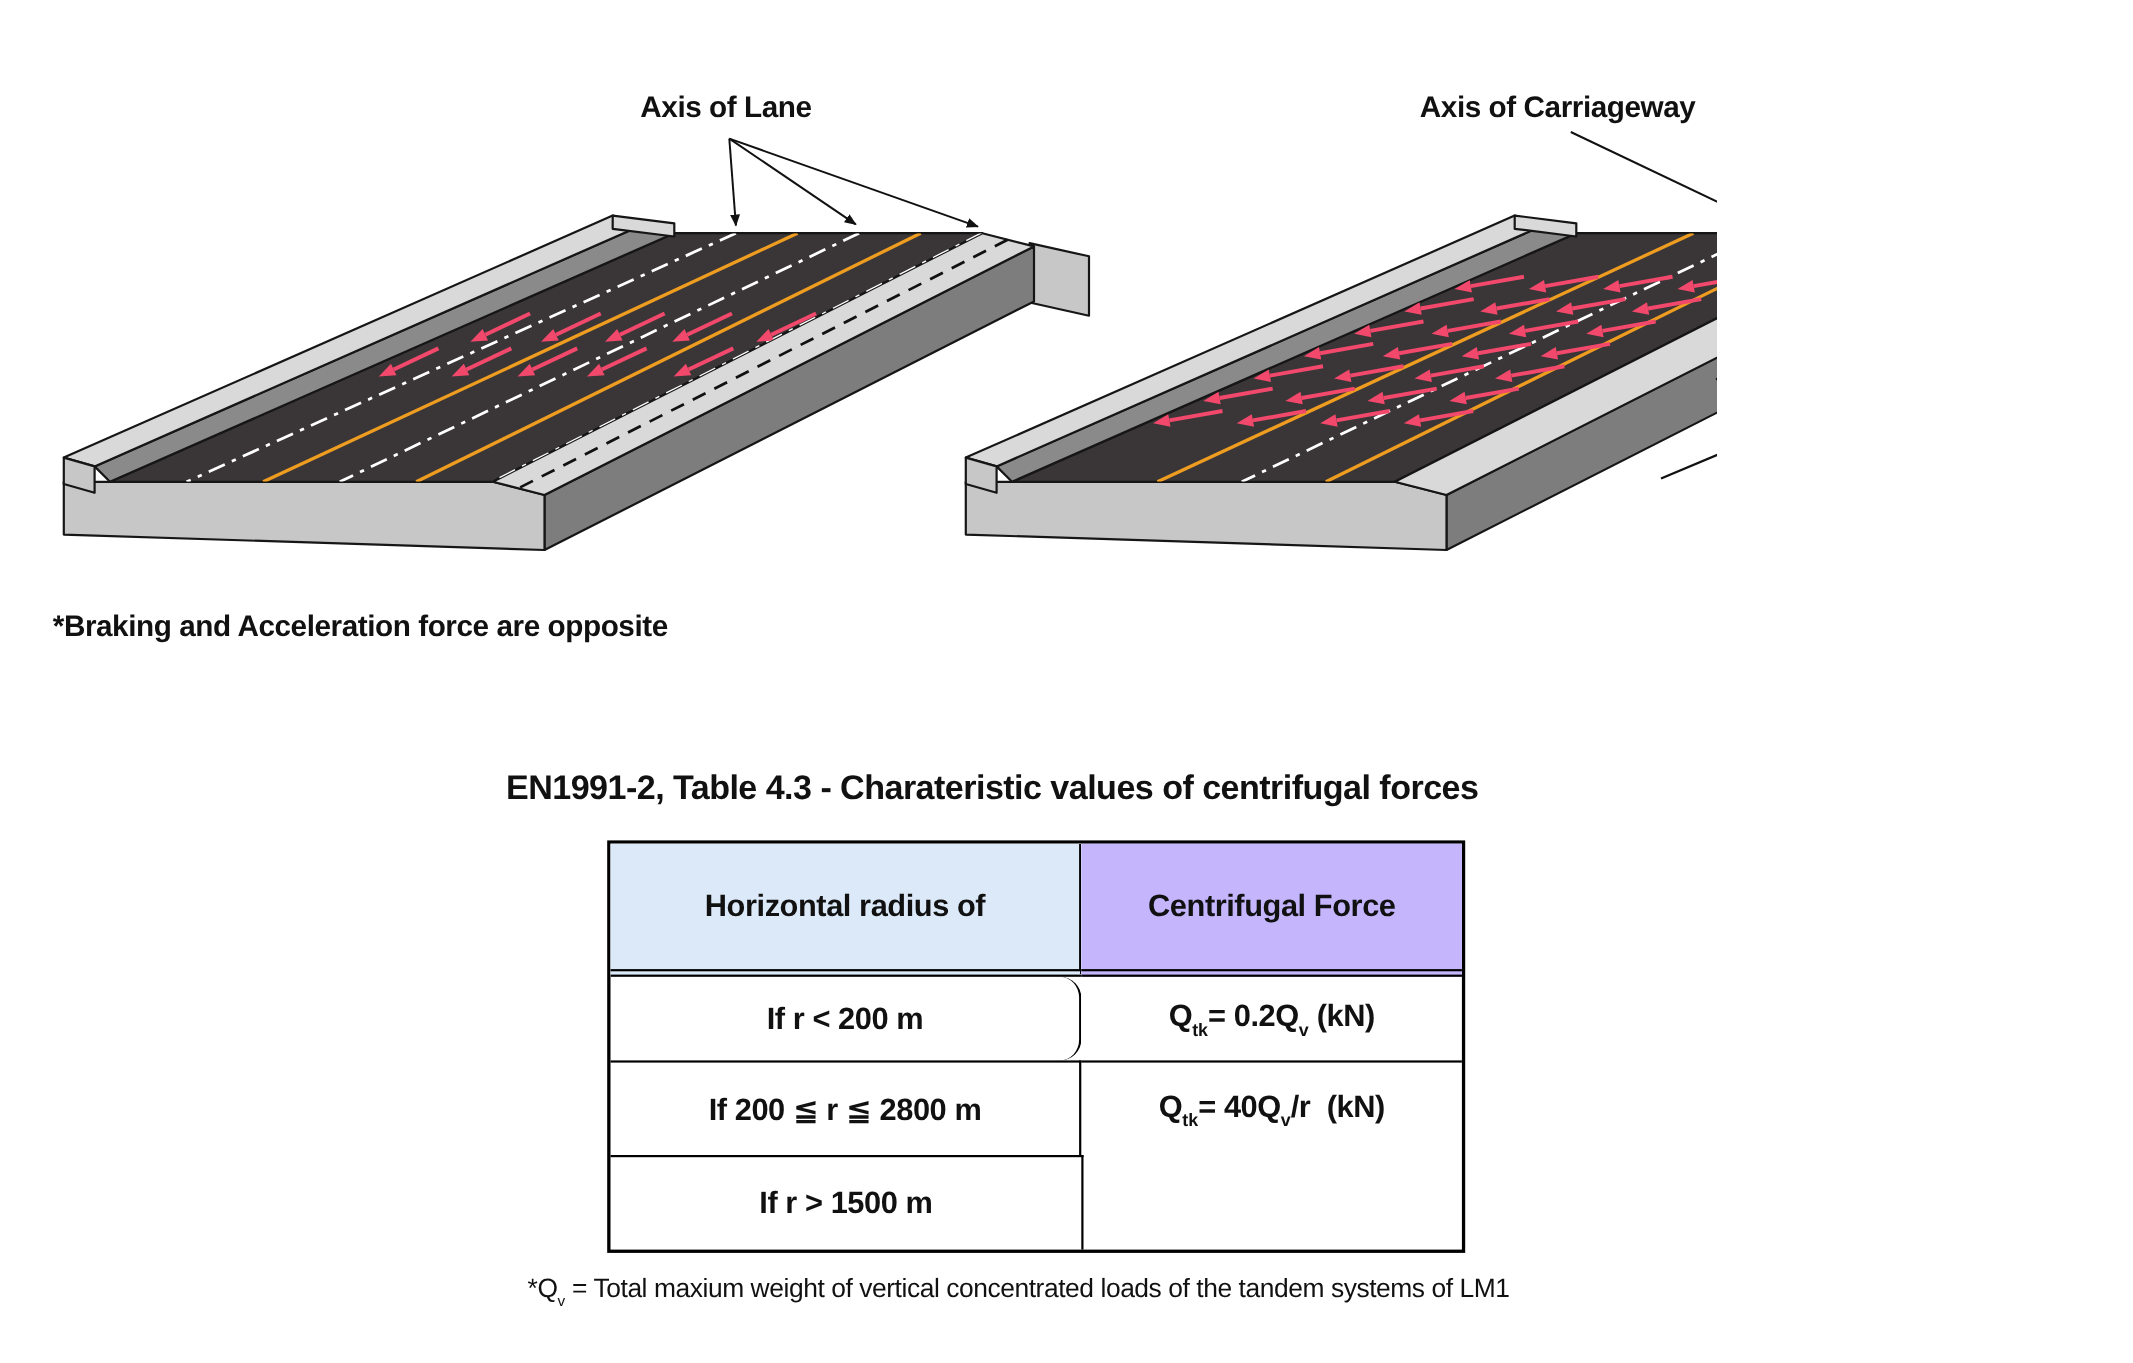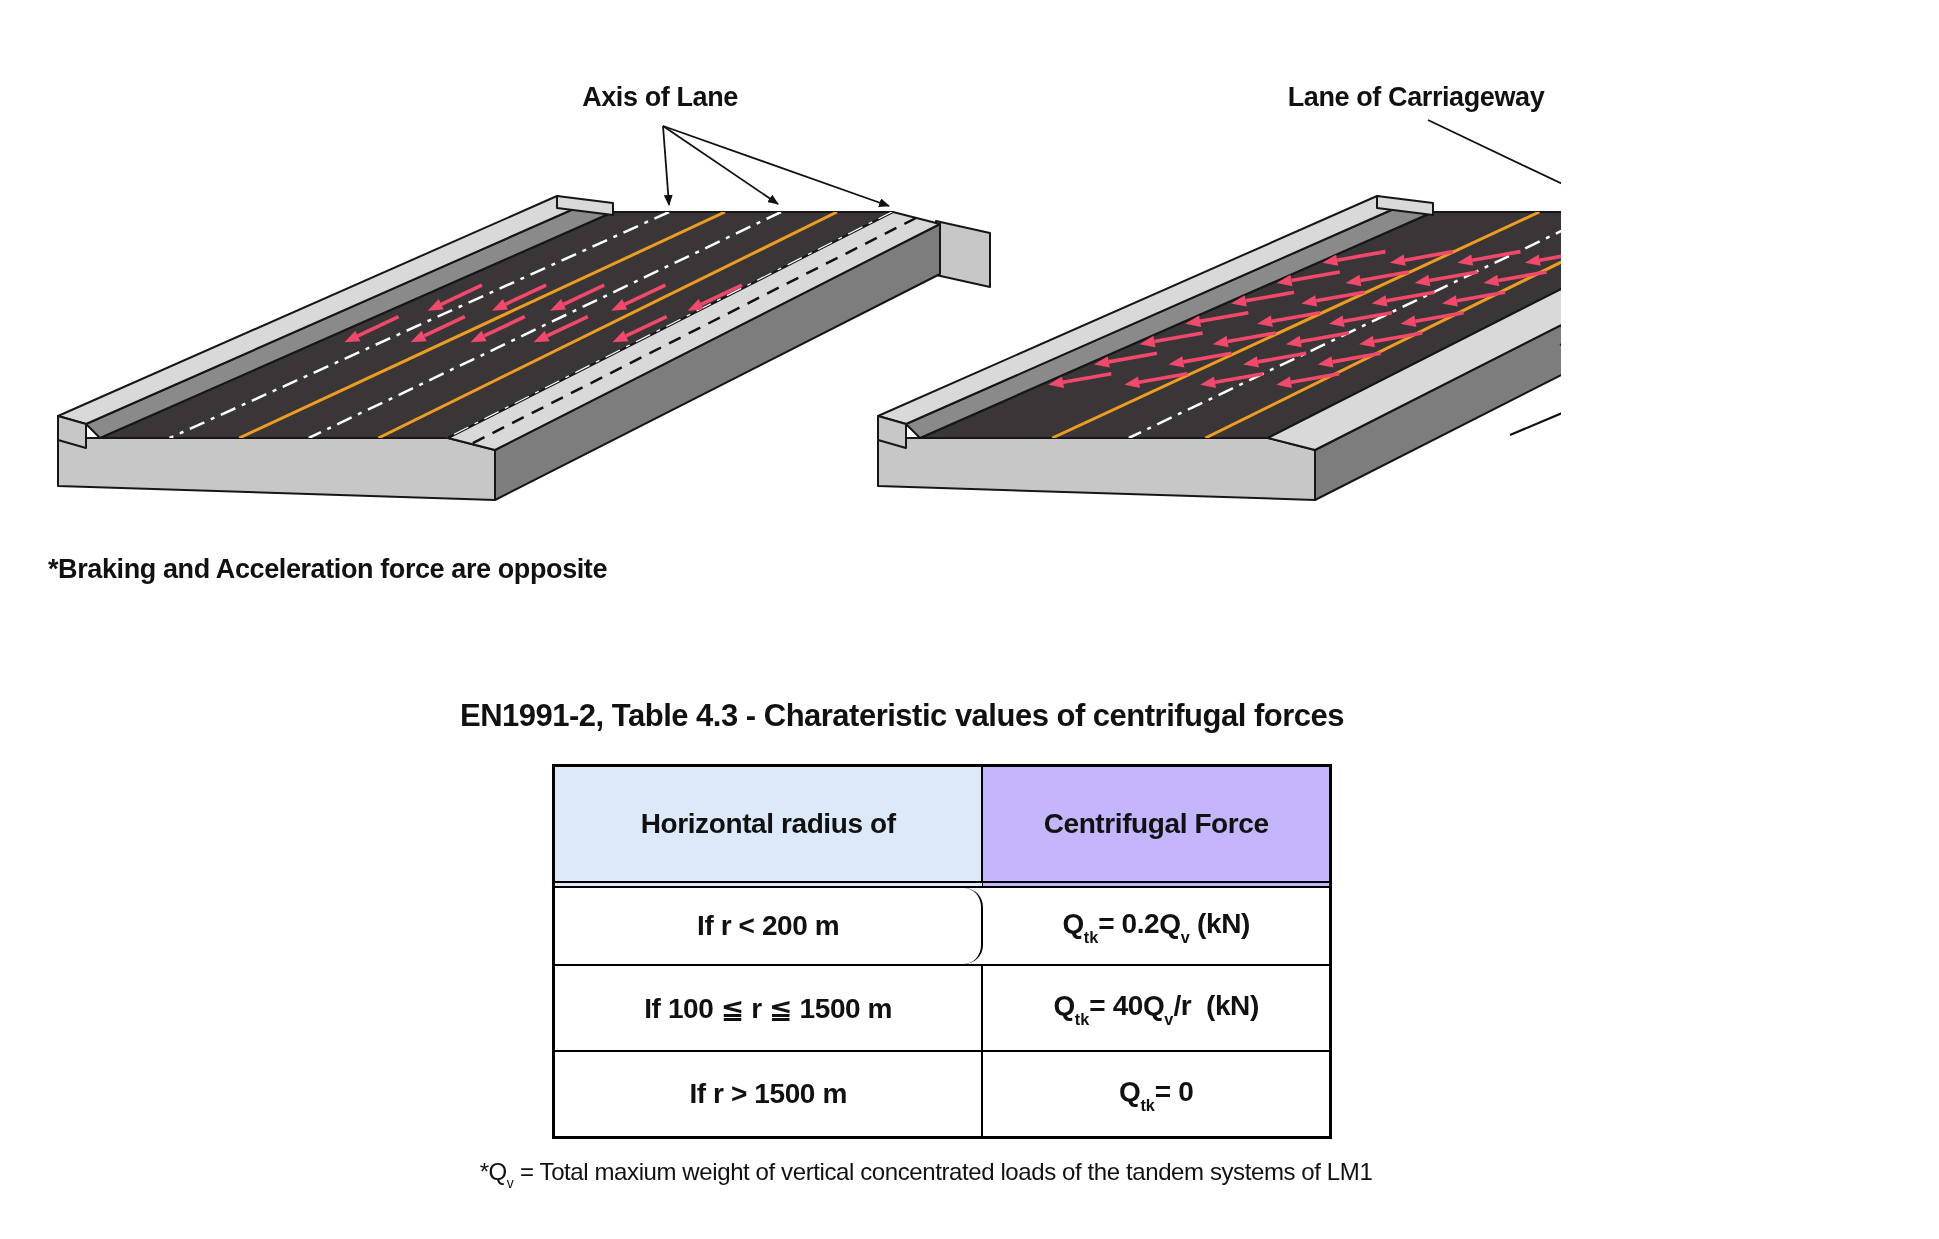--- a/index.html
+++ b/index.html
@@ -165,21 +165,21 @@
     <g stroke="#111" stroke-width="2.2">
       <line x1="1905" y1="200" x2="1560" y2="345"></line>
       <line x1="1690" y1="262" x2="1815" y2="262"></line>
       <line x1="1855" y1="290" x2="1510" y2="435"></line>
       <line x1="1640" y1="350" x2="1765" y2="350"></line>
     </g>
   </svg>
 
   <div class="lbl" style="left:530px;top:82px;width:260px;">Axis of Lane</div>
 
-  <div class="lbl" style="left:1286px;top:82px;width:260px;">Lane of Carriageway</div>
+  <div class="lbl" style="left:1286px;top:82px;width:260px;">Axis of Carriageway</div>
 
   <div class="loaded-length">Loaded Length</div>
 
   <div class="note">*Braking and Acceleration force are opposite</div>
 
   <div class="tbl-title">EN1991-2, Table 4.3 - Charateristic values of centrifugal forces</div>
 
   <div class="ctable">
     <div class="trow hrow">
       <div class="tcell c1" style="background:#dbe9f8;flex-direction:column;">
@@ -189,31 +189,28 @@
     </div>
 
     <div class="trow r1">
       <div class="tcell c1">If r &lt; 200 m</div>
       <div class="tcell c2">
         <span><span>Q</span><sub>tk</sub><span>= 0.2Q</span><sub>v</sub><span> (kN)</span></span>
       </div>
     </div>
 
     <div class="trow r2">
-      <div class="tcell c1">If 100 ≦ r ≦ 1500 m</div>
+      <div class="tcell c1">If 200 ≦ r ≦ 2800 m</div>
       <div class="tcell c2">
         <span><span>Q</span><sub>tk</sub><span>= 40Q</span><sub>v</sub><span>/r  (kN)</span></span>
       </div>
     </div>
 
     <div class="trow r3">
       <div class="tcell c1">If r &gt; 1500 m</div>
-      <div class="tcell c2">
-        <span><span>Q</span><sub>tk</sub><span>= 0</span><sub></sub><span></span></span>
-      </div>
     </div>
   </div>
 
   <div class="footnote">
     <span>*Q</span><sub>v</sub><span> = Total maxium weight of vertical concentrated loads of the tandem systems of LM1</span>
   </div>
 
 </div>
 
 </body></html>

